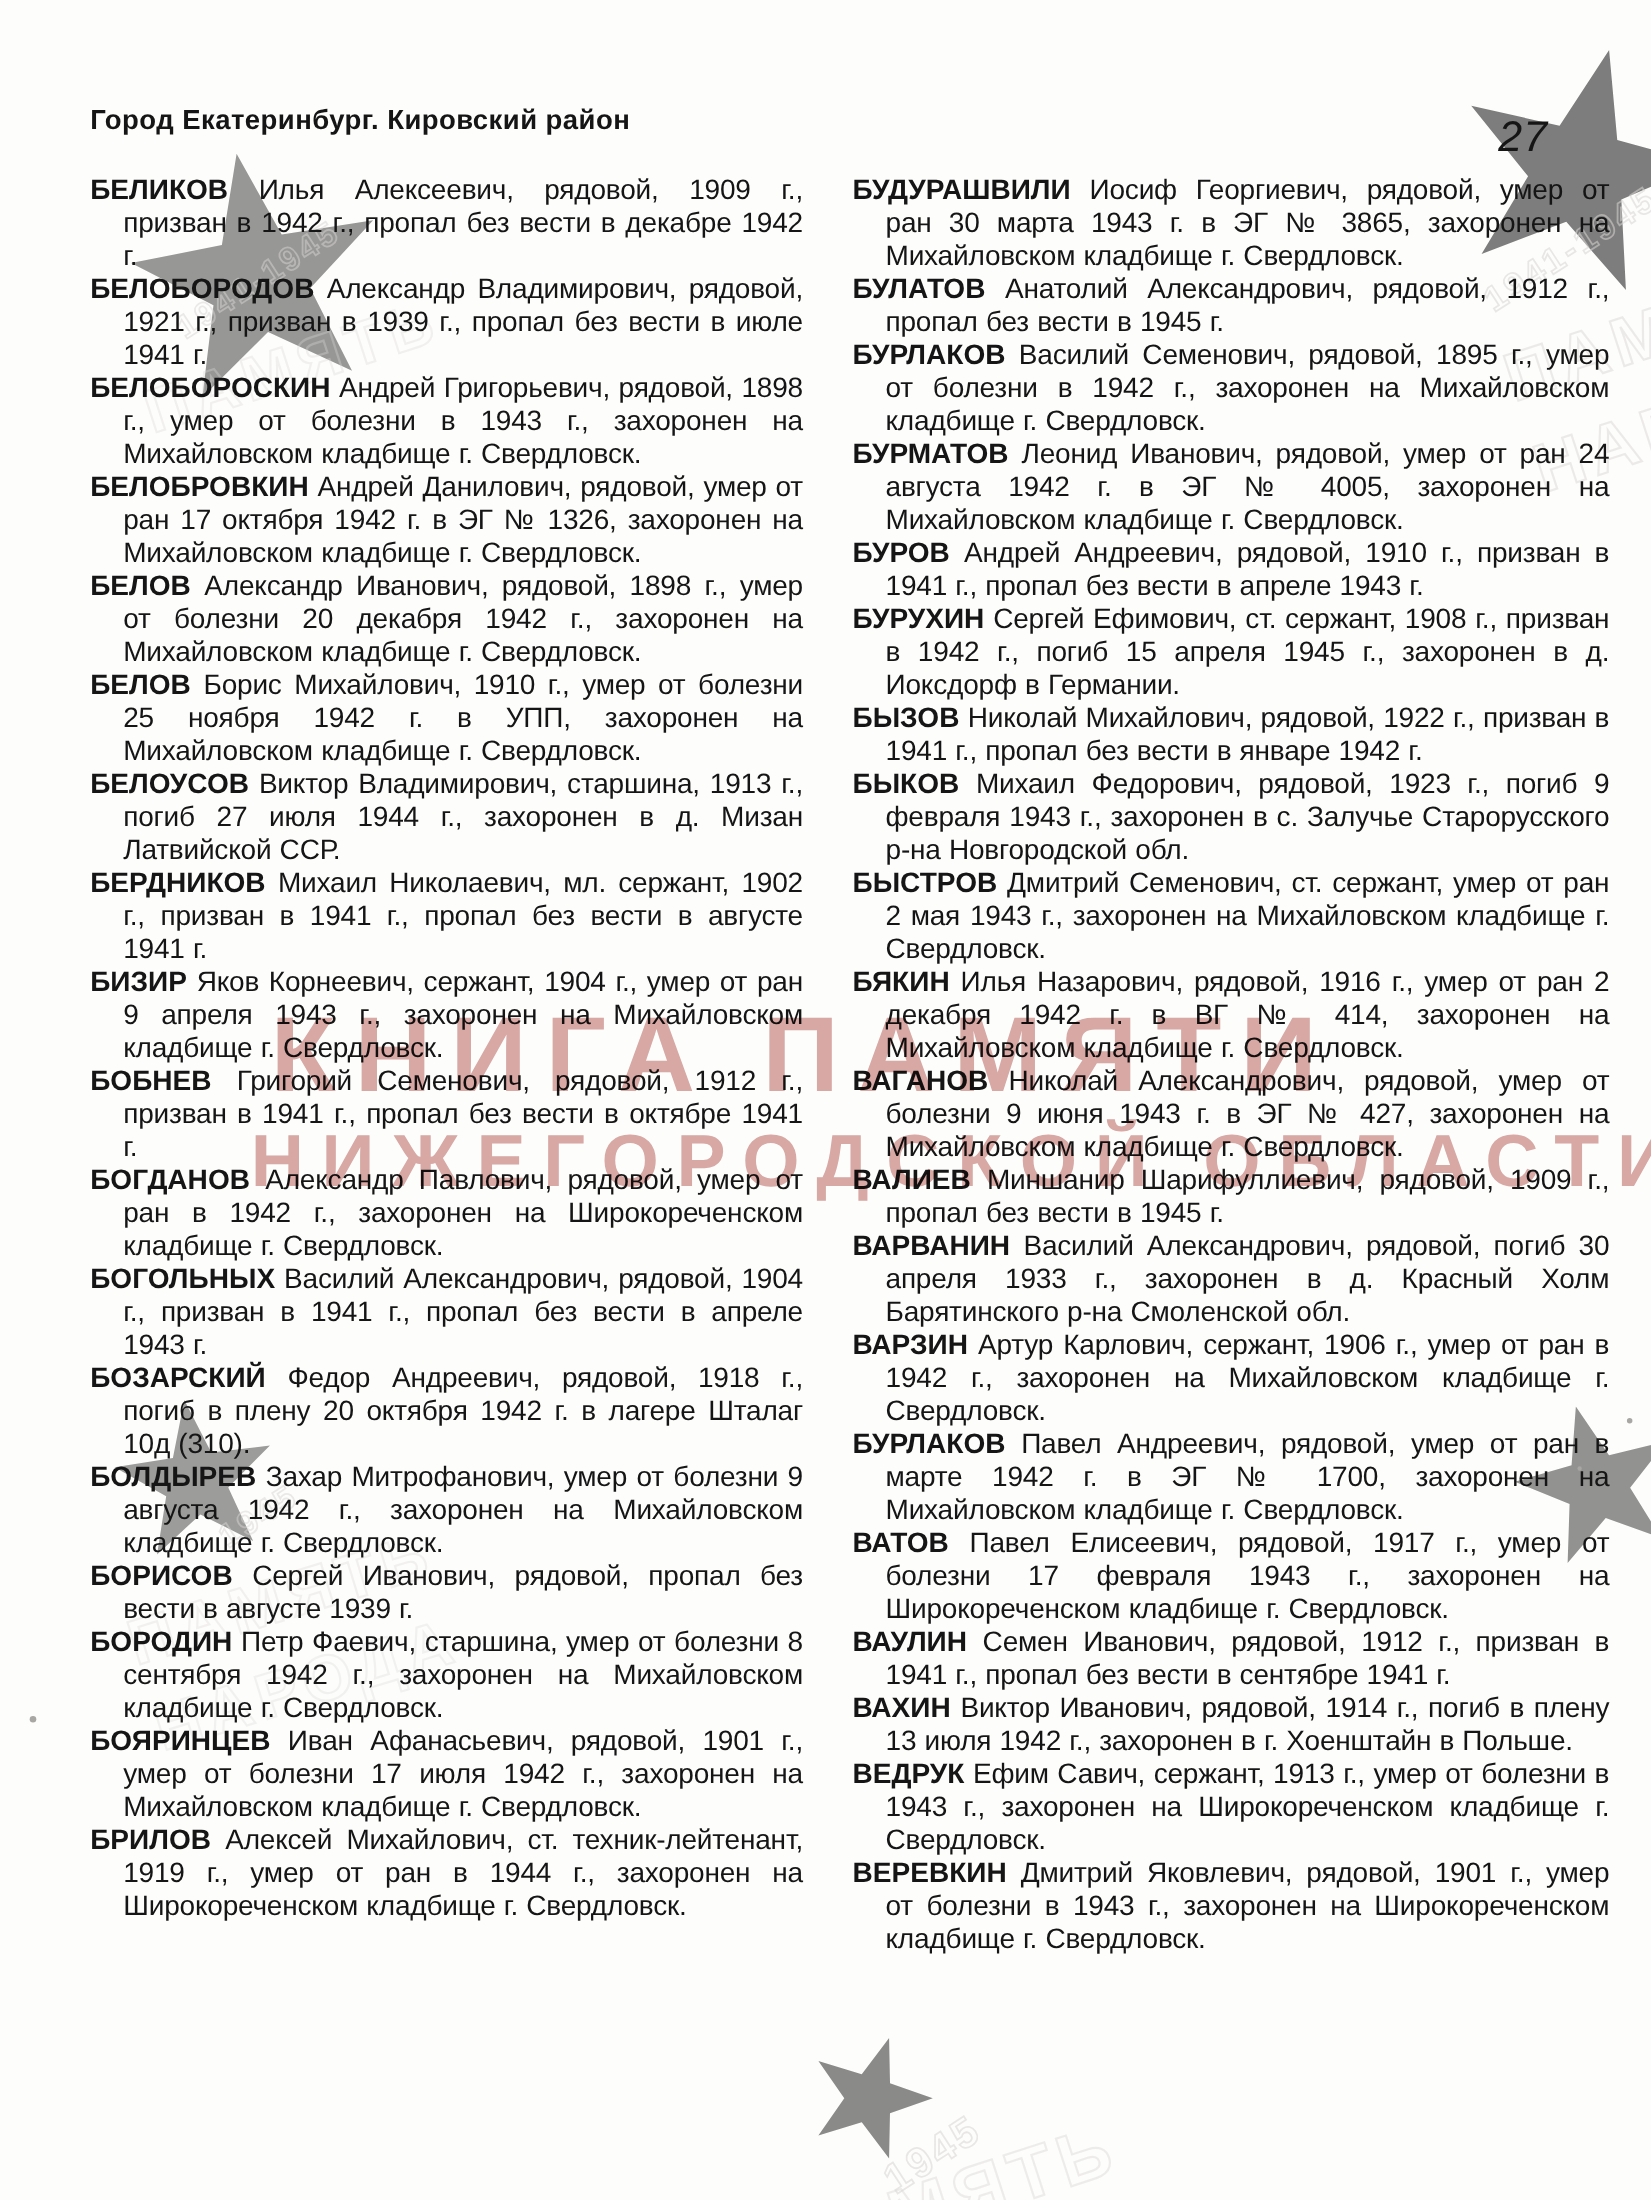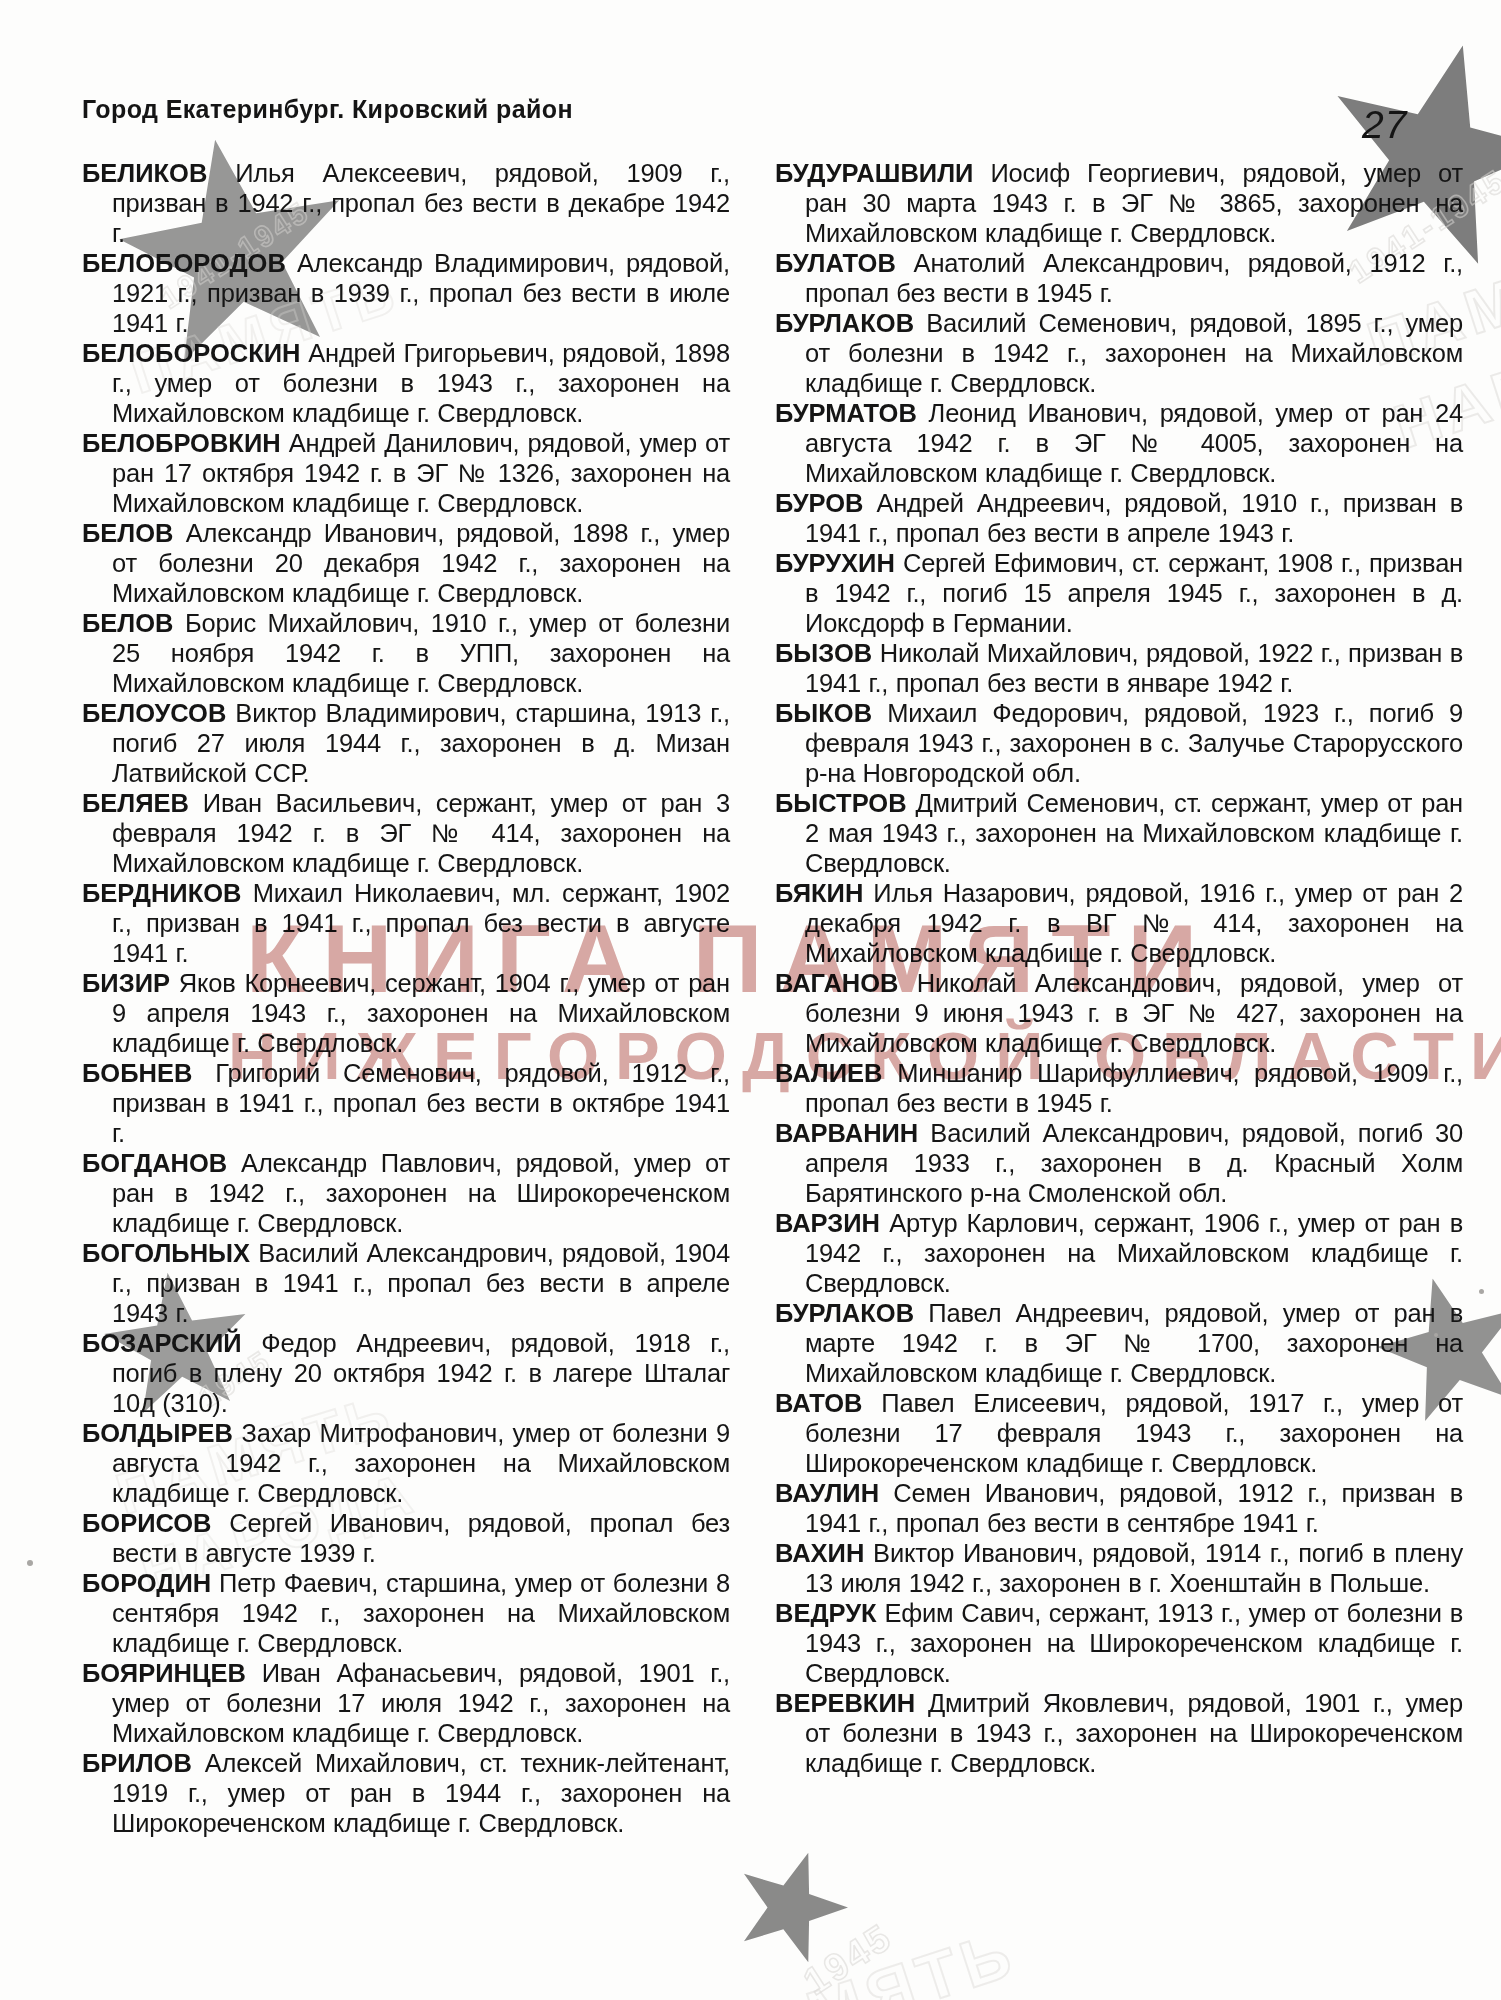--- a/index.html
+++ b/index.html
@@ -112,21 +112,20 @@
       <p class="entry"><b class="surname">БЕЛОБОРОСКИН</b><span> Андрей Григорьевич, рядовой, 1898 г., умер от болезни в 1943 г., захоронен на Михайловском кладбище г. Свердловск.</span></p>
 
       <p class="entry"><b class="surname">БЕЛОБРОВКИН</b><span> Андрей Данилович, рядовой, умер от ран 17 октября 1942 г. в ЭГ № 1326, захоронен на Михайловском кладбище г. Свердловск.</span></p>
 
       <p class="entry"><b class="surname">БЕЛОВ</b><span> Александр Иванович, рядовой, 1898 г., умер от болезни 20 декабря 1942 г., захоронен на Михайловском кладбище г. Свердловск.</span></p>
 
       <p class="entry"><b class="surname">БЕЛОВ</b><span> Борис Михайлович, 1910 г., умер от болезни 25 ноября 1942 г. в УПП, захоронен на Михайловском кладбище г. Свердловск.</span></p>
 
       <p class="entry"><b class="surname">БЕЛОУСОВ</b><span> Виктор Владимирович, старшина, 1913 г., погиб 27 июля 1944 г., захоронен в д. Мизан Латвийской ССР.</span></p>
 
-      <p class="entry"><b class="surname">БЕЛЯЕВ</b><span> Иван Васильевич, сержант, умер от ран 3 февраля 1942 г. в ЭГ № 414, захоронен на Михайловском кладбище г. Свердловск.</span></p>
 
       <p class="entry"><b class="surname">БЕРДНИКОВ</b><span> Михаил Николаевич, мл. сержант, 1902 г., призван в 1941 г., пропал без вести в августе 1941 г.</span></p>
 
       <p class="entry"><b class="surname">БИЗИР</b><span> Яков Корнеевич, сержант, 1904 г., умер от ран 9 апреля 1943 г., захоронен на Михайловском кладбище г. Свердловск.</span></p>
 
       <p class="entry"><b class="surname">БОБНЕВ</b><span> Григорий Семенович, рядовой, 1912 г., призван в 1941 г., пропал без вести в октябре 1941 г.</span></p>
 
       <p class="entry"><b class="surname">БОГДАНОВ</b><span> Александр Павлович, рядовой, умер от ран в 1942 г., захоронен на Широкореченском кладбище г. Свердловск.</span></p>
 
       <p class="entry"><b class="surname">БОГОЛЬНЫХ</b><span> Василий Александрович, рядовой, 1904 г., призван в 1941 г., пропал без вести в апреле 1943 г.</span></p>

